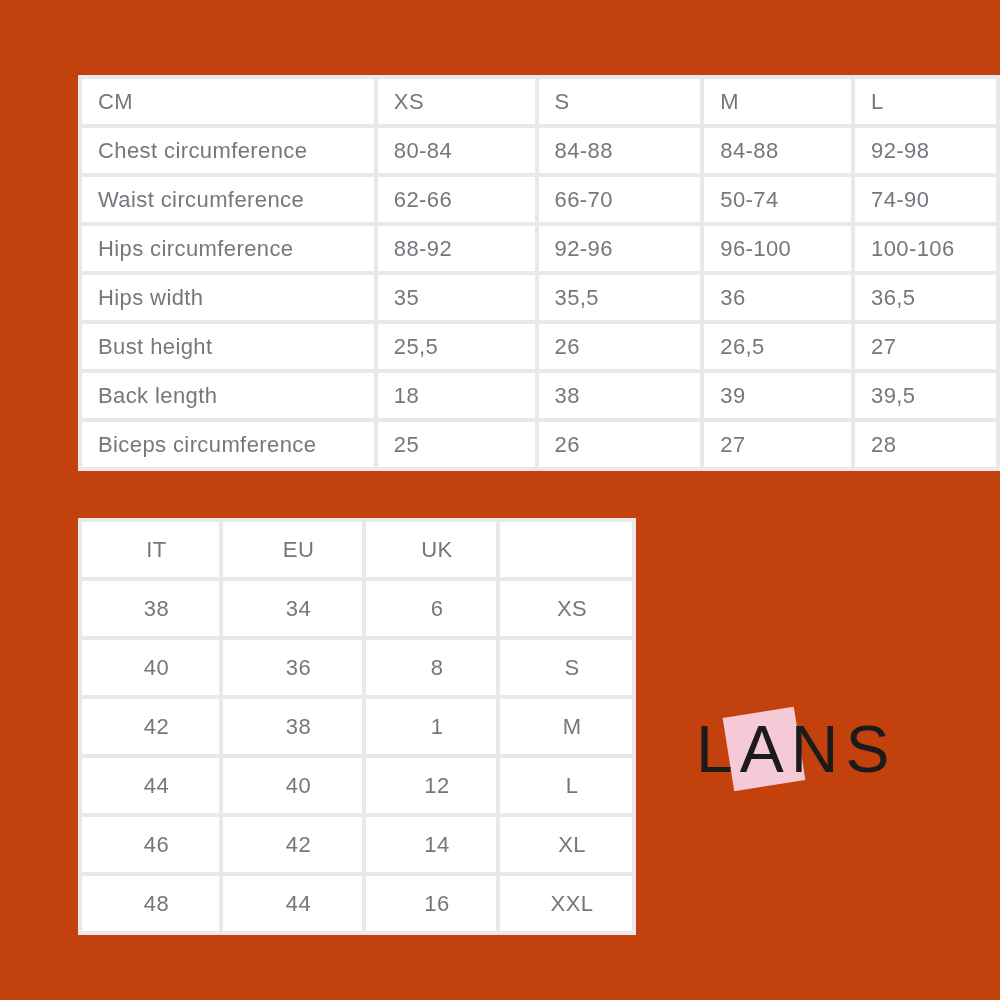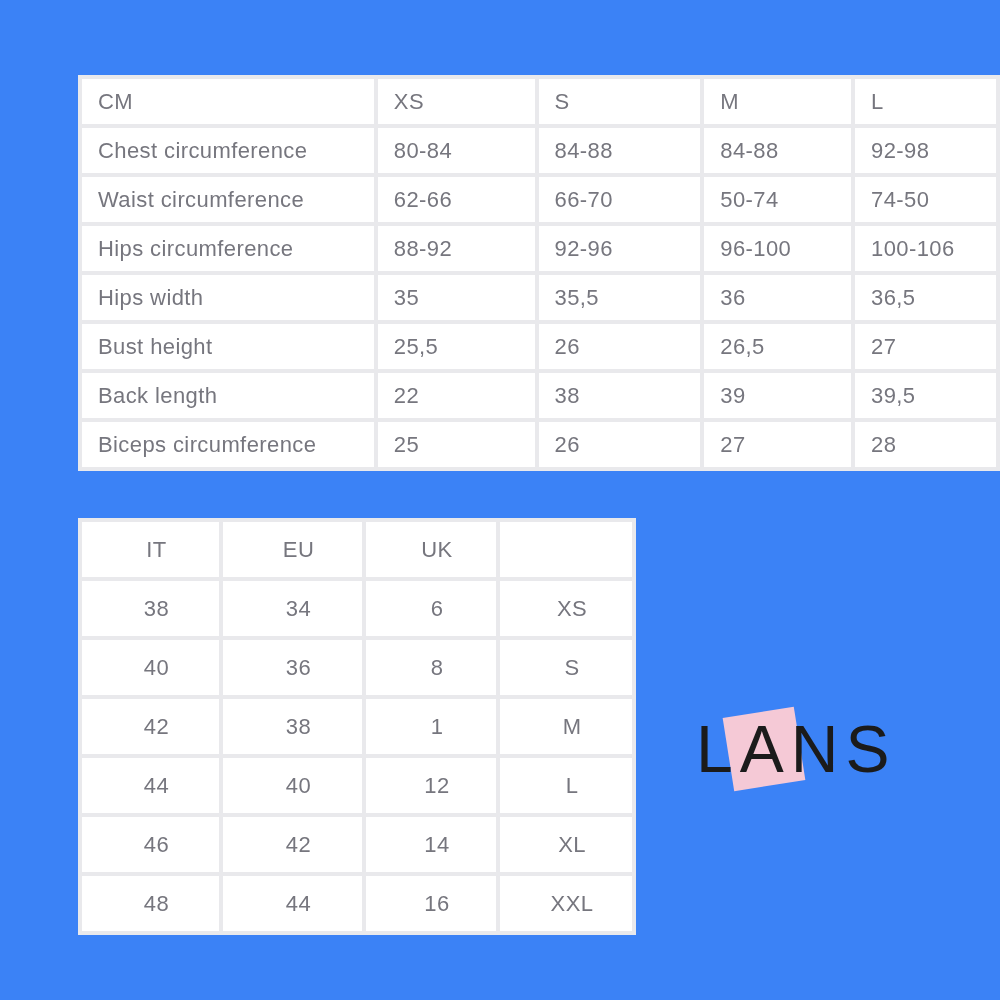--- a/index.html
+++ b/index.html
@@ -5,21 +5,21 @@
   html, body {
     margin: 0;
     padding: 0;
     background: #ffffff;
     font-family: "Liberation Sans", "DejaVu Sans", sans-serif;
   }
   .canvas {
     position: relative;
     width: 1000px;
     height: 1000px;
-    background: #3b82f6;
+    background: #c2410c;
     overflow: hidden;
   }
   table {
     border-collapse: collapse;
     table-layout: fixed;
   }
   th, td {
     border: 4px solid #e9e9ec;
     background: #ffffff;
     color: #76767e;
@@ -105,21 +105,21 @@
         <td>80-84</td>
         <td>84-88</td>
         <td>84-88</td>
         <td>92-98</td>
       </tr>
       <tr>
         <td>Waist circumference</td>
         <td>62-66</td>
         <td>66-70</td>
         <td>50-74</td>
-        <td>74-50</td>
+        <td>74-90</td>
       </tr>
       <tr>
         <td>Hips circumference</td>
         <td>88-92</td>
         <td>92-96</td>
         <td>96-100</td>
         <td>100-106</td>
       </tr>
       <tr>
         <td>Hips width</td>
@@ -130,21 +130,21 @@
       </tr>
       <tr>
         <td>Bust height</td>
         <td>25,5</td>
         <td>26</td>
         <td>26,5</td>
         <td>27</td>
       </tr>
       <tr>
         <td>Back length</td>
-        <td>22</td>
+        <td>18</td>
         <td>38</td>
         <td>39</td>
         <td>39,5</td>
       </tr>
       <tr>
         <td>Biceps circumference</td>
         <td>25</td>
         <td>26</td>
         <td>27</td>
         <td>28</td>

